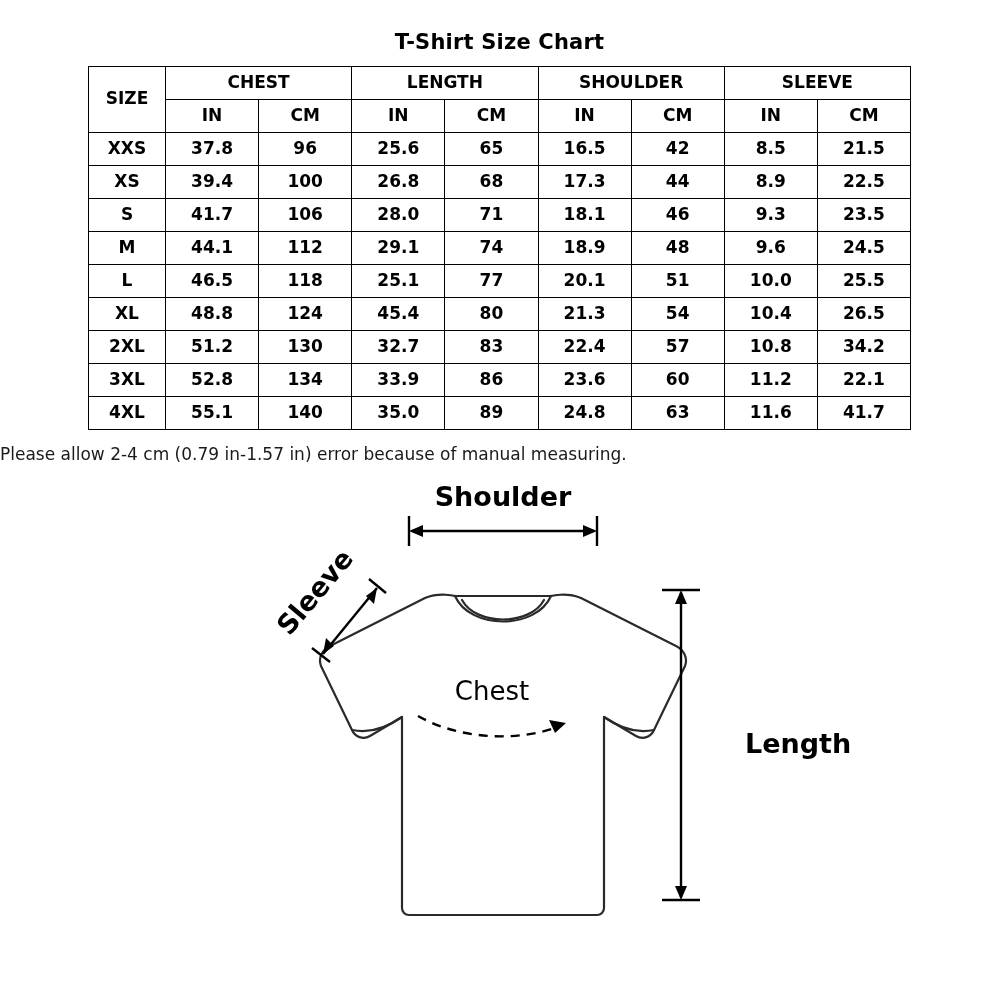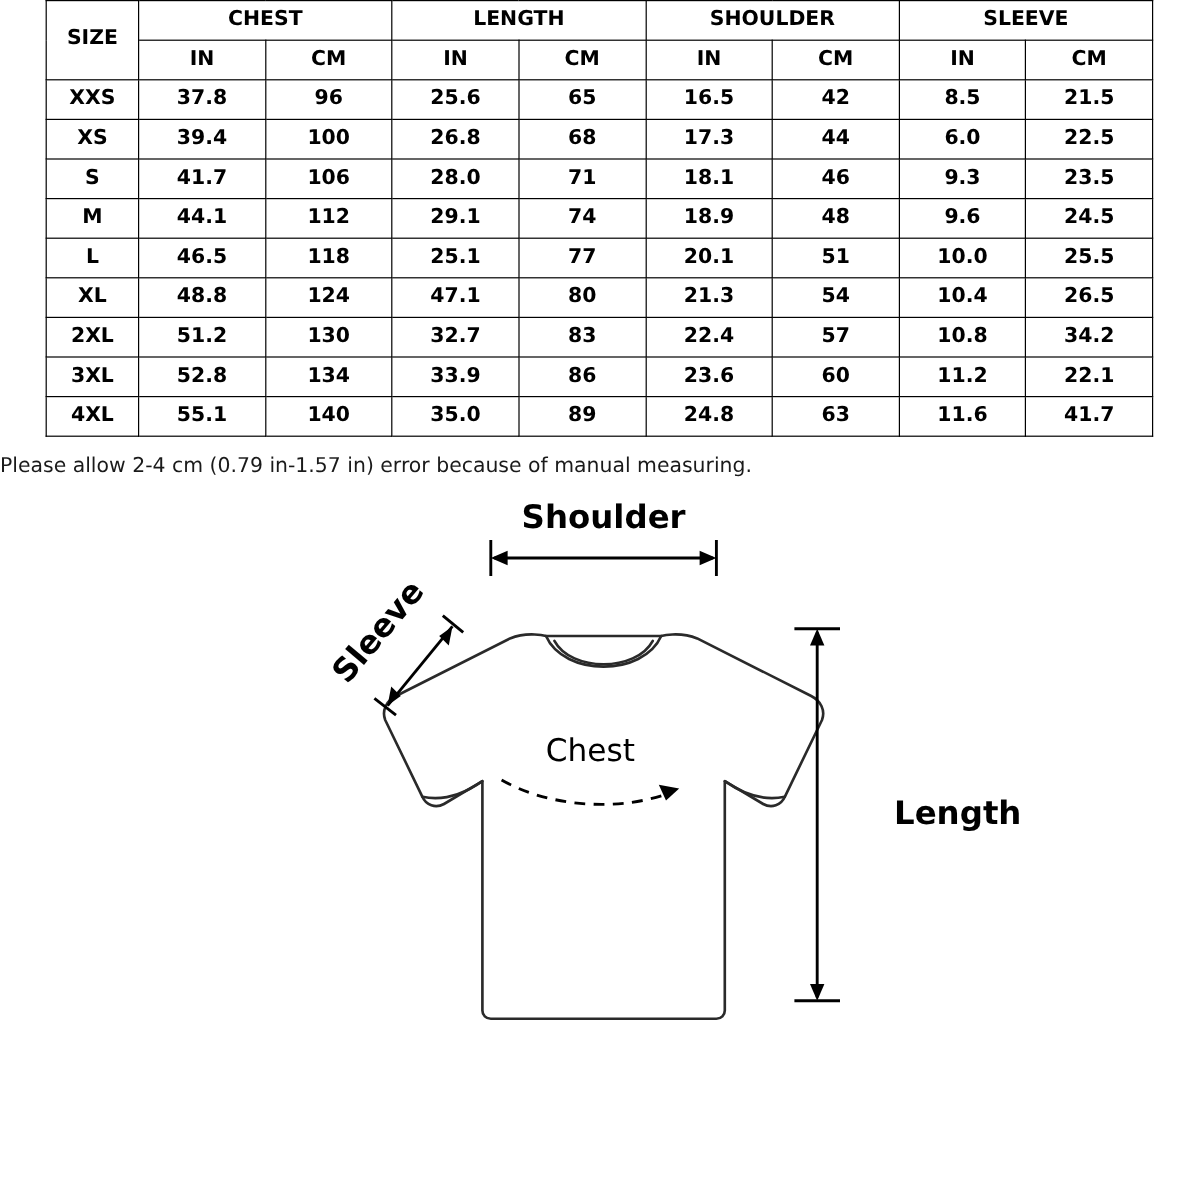--- a/index.html
+++ b/index.html
@@ -22,21 +22,21 @@
   }
   .chart-title {
     text-align: center;
     font-size: 21px;
     font-weight: bold;
     letter-spacing: 0.2px;
     padding-top: 30px;
     padding-bottom: 12px;
   }
   .table-wrap {
-    padding: 0 38px;
+    padding: 0 88px;
   }
   table.size-table {
     border-collapse: collapse;
     width: 100%;
     table-layout: fixed;
   }
   table.size-table th,
   table.size-table td {
     border: 1px solid #000000;
     text-align: center;
@@ -80,20 +80,21 @@
   .lbl-chest {
     font-size: 26px;
     font-weight: normal;
   }
 </style>
 </head>
 <body>
 
 <div class="page">
 
+  <div class="chart-title">T-Shirt Size Chart</div>
 
   <div class="table-wrap">
     <table class="size-table">
       <thead>
         <tr>
           <th class="size-head" rowspan="2" style="width:76px">SIZE</th>
           <th class="group" colspan="2">CHEST</th>
           <th class="group" colspan="2">LENGTH</th>
           <th class="group" colspan="2">SHOULDER</th>
           <th class="group" colspan="2">SLEEVE</th>
@@ -122,21 +123,21 @@
           <td>21.5</td>
         </tr>
         <tr>
           <td class="size-cell">XS</td>
           <td>39.4</td>
           <td>100</td>
           <td>26.8</td>
           <td>68</td>
           <td>17.3</td>
           <td>44</td>
-          <td>6.0</td>
+          <td>8.9</td>
           <td>22.5</td>
         </tr>
         <tr>
           <td class="size-cell">S</td>
           <td>41.7</td>
           <td>106</td>
           <td>28.0</td>
           <td>71</td>
           <td>18.1</td>
           <td>46</td>
@@ -162,21 +163,21 @@
           <td>77</td>
           <td>20.1</td>
           <td>51</td>
           <td>10.0</td>
           <td>25.5</td>
         </tr>
         <tr>
           <td class="size-cell">XL</td>
           <td>48.8</td>
           <td>124</td>
-          <td>47.1</td>
+          <td>45.4</td>
           <td>80</td>
           <td>21.3</td>
           <td>54</td>
           <td>10.4</td>
           <td>26.5</td>
         </tr>
         <tr>
           <td class="size-cell">2XL</td>
           <td>51.2</td>
           <td>130</td>

